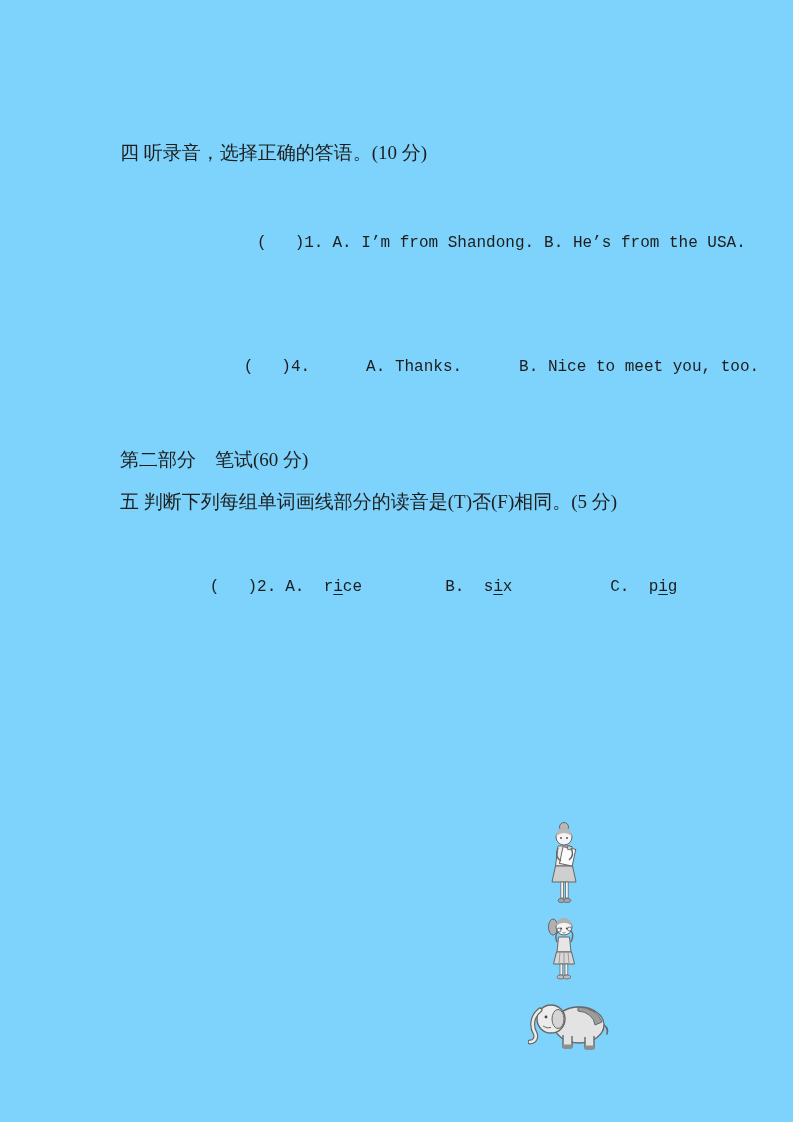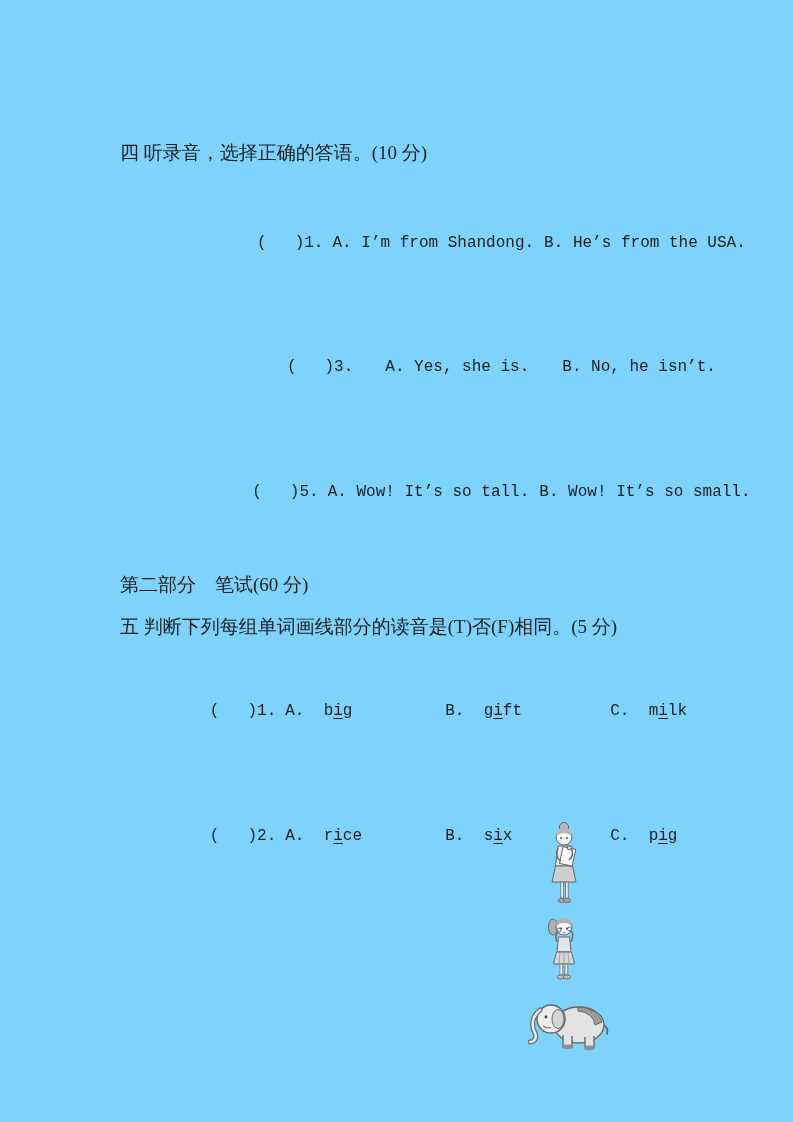--- a/index.html
+++ b/index.html
@@ -42,35 +42,29 @@
 <div class="page">
   <div class="content">
 
     <div class="heading">四 听录音，选择正确的答语。(10 分)</div>
 
     <div class="rows">
       <div class="qrow">
         <span class="bracket"><span>(</span><span class="bgap"></span><span>)</span></span><span>1.</span><span class="a4">A. I’m from Shandong.</span><span class="b4">B. He’s from the USA.</span>
       </div>
       <div class="qrow">
-        <span class="bracket"><span>(</span><span class="bgap"></span><span>)</span></span><span>3.</span><span class="a4">A. Yes, she is.</span><span class="b4">B. No, he isn’t.</span>
-      </div>
-      <div class="qrow">
-        <span class="bracket"><span>(</span><span class="bgap"></span><span>)</span></span><span>5.</span><span class="a4">A. Wow! It’s so tall.</span><span class="b4">B. Wow! It’s so small.</span>
+        <span class="bracket"><span>(</span><span class="bgap"></span><span>)</span></span><span>4.</span><span class="a4">A. Thanks.</span><span class="b4">B. Nice to meet you, too.</span>
       </div>
     </div>
 
     <div class="heading part2">第二部分　笔试(60 分)</div>
 
     <div class="heading h5">五 判断下列每组单词画线部分的读音是(T)否(F)相同。(5 分)</div>
 
     <div class="rows5">
-      <div class="qrow">
-        <span class="bracket"><span>(</span><span class="bgap"></span><span>)</span></span><span>1.</span><span class="a5">A.  b<u>i</u>g</span><span class="b5">B.  g<u>i</u>ft</span><span class="c5">C.  m<u>i</u>lk</span>
-      </div>
       <div class="qrow">
         <span class="bracket"><span>(</span><span class="bgap"></span><span>)</span></span><span>2.</span><span class="a5">A.  r<u>i</u>ce</span><span class="b5">B.  s<u>i</u>x</span><span class="c5">C.  p<u>i</u>g</span>
       </div>
 
     </div>
 
   </div>
 
   <div class="illus il-woman">
     <svg viewBox="0 0 32 90" xmlns="http://www.w3.org/2000/svg">

